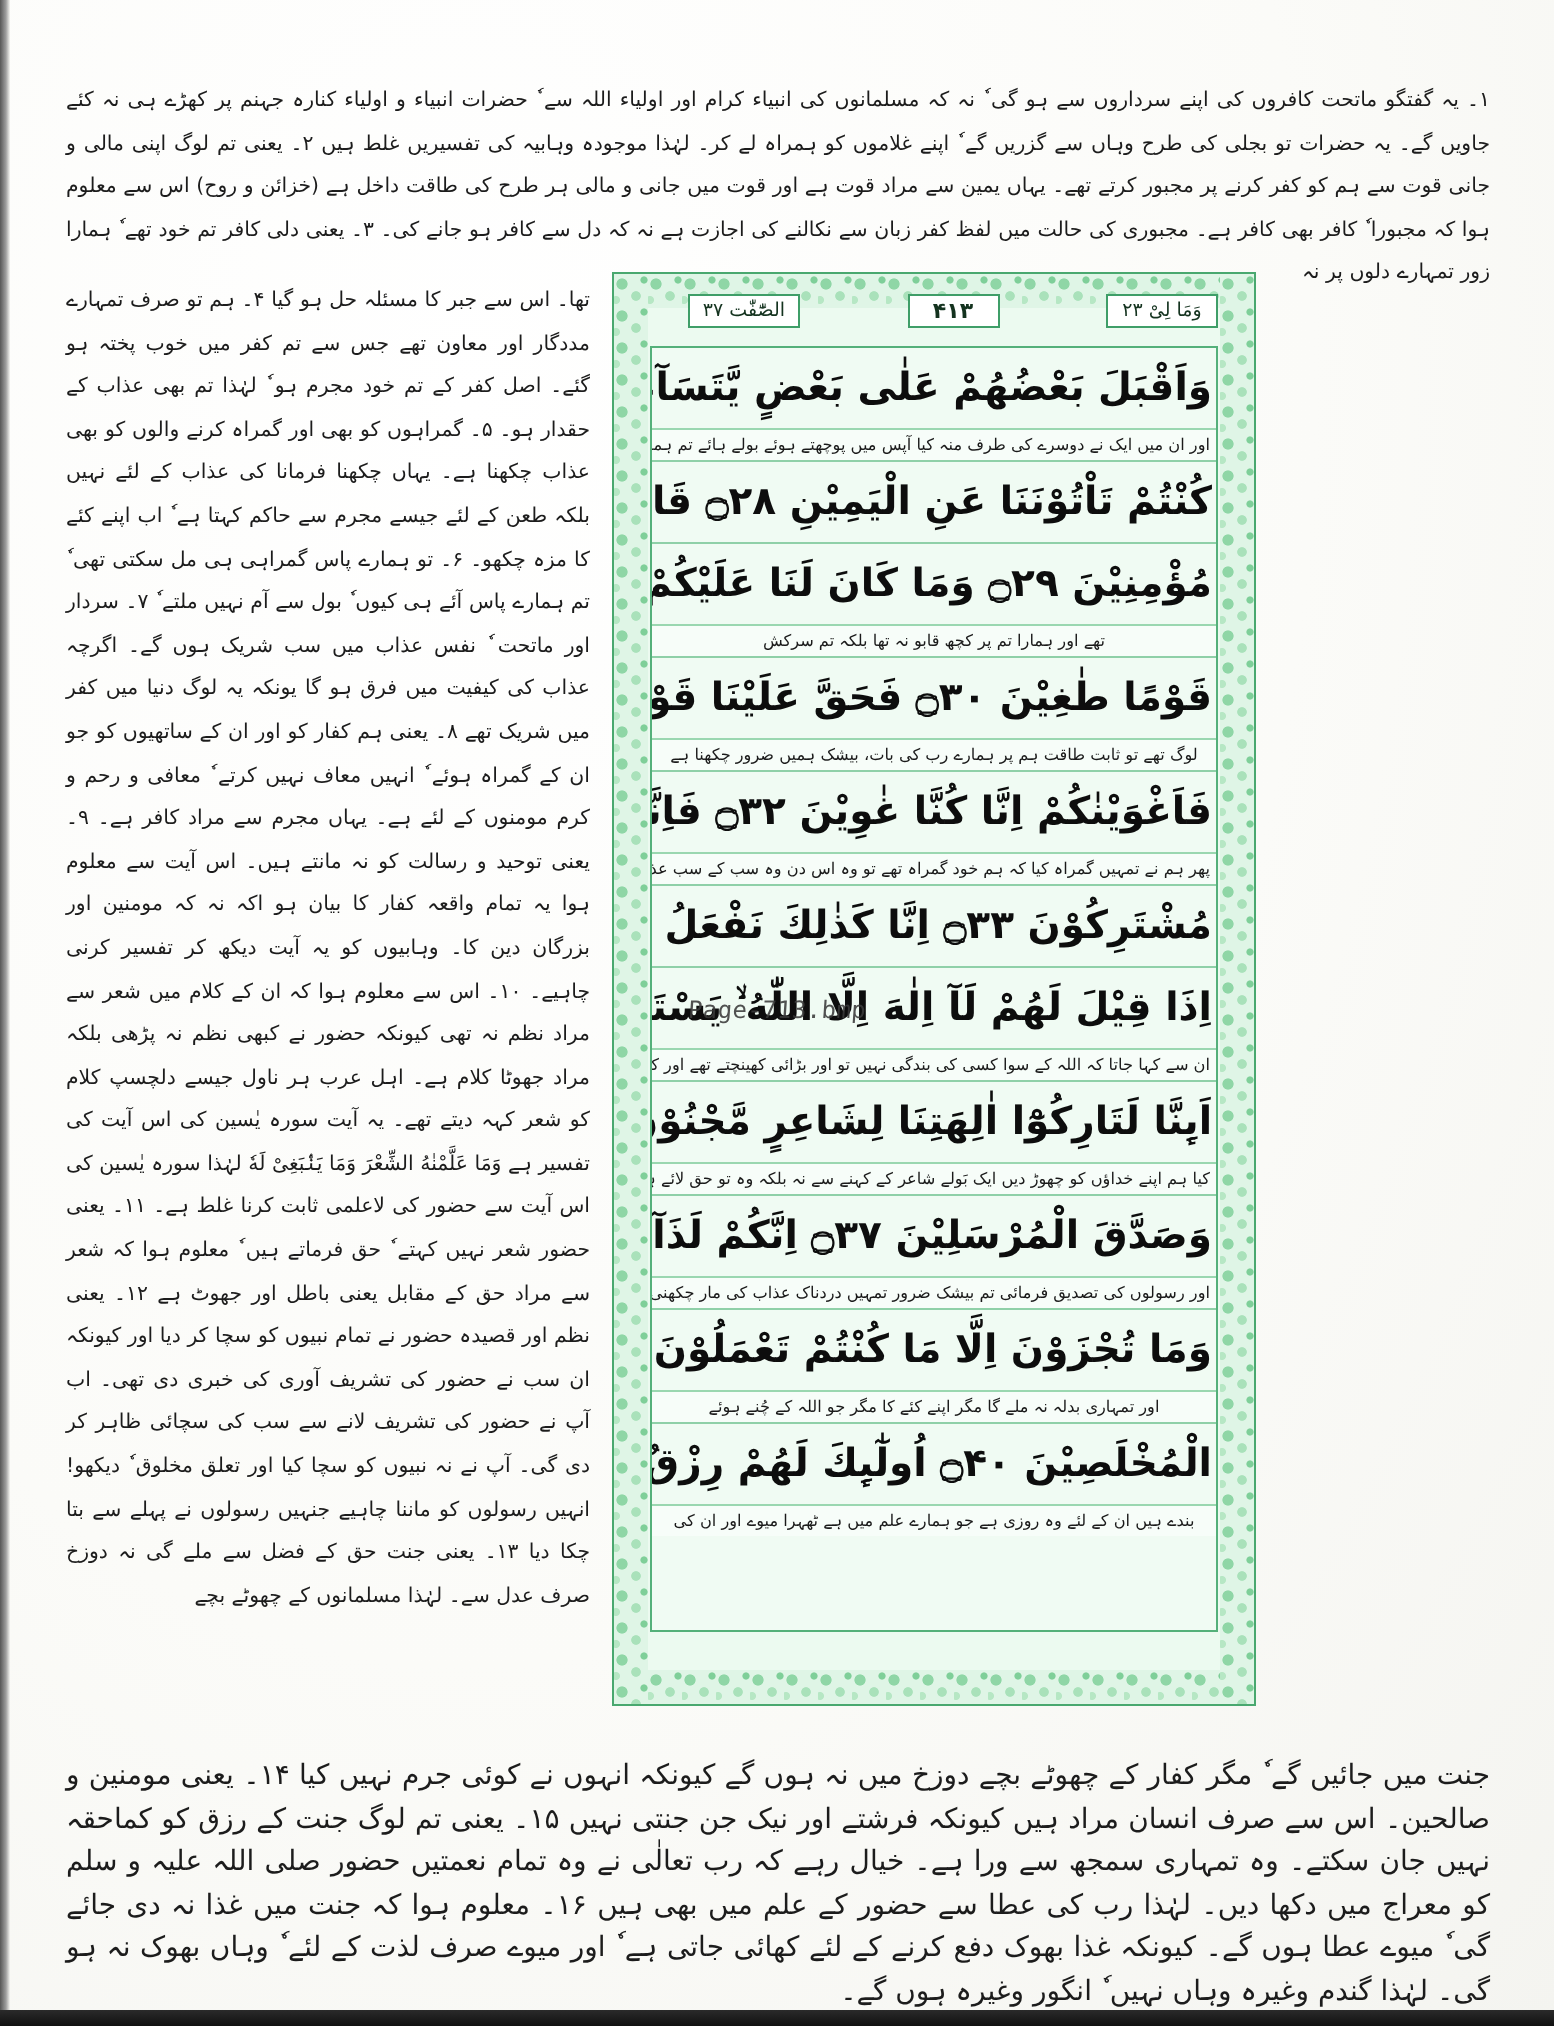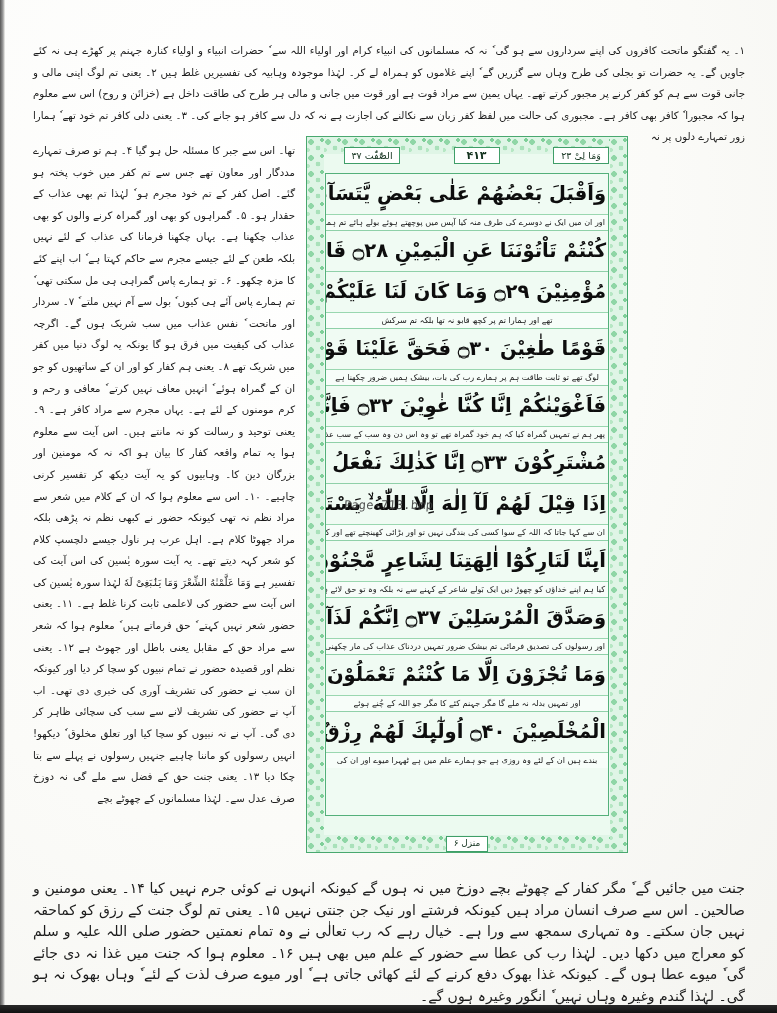--- a/index.html
+++ b/index.html
@@ -202,27 +202,24 @@
         <div class="ayah-row">
           <div class="arabic">اَىِٕنَّا لَتَارِكُوْٓا اٰلِهَتِنَا لِشَاعِرٍ مَّجْنُوْنٍ ۝۳۶ بَلْ جَآءَ بِالْحَقِّ</div>
           <div class="trans">کیا ہم اپنے خداؤں کو چھوڑ دیں ایک بَولے شاعر کے کہنے سے نہ بلکہ وہ تو حق لائے ہیں</div>
         </div>
         <div class="ayah-row">
           <div class="arabic">وَصَدَّقَ الْمُرْسَلِيْنَ ۝۳۷ اِنَّكُمْ لَذَآئِقُوا الْعَذَابِ الْاَلِيْمِ</div>
           <div class="trans">اور رسولوں کی تصدیق فرمائی تم بیشک ضرور تمہیں دردناک عذاب کی مار چکھنی ہے</div>
         </div>
         <div class="ayah-row">
           <div class="arabic">وَمَا تُجْزَوْنَ اِلَّا مَا كُنْتُمْ تَعْمَلُوْنَ ۝۳۹ اِلَّا عِبَادَ اللّٰهِ</div>
-          <div class="trans">اور تمہیں بدلہ نہ ملے گا مگر جہنم کئے کا مگر جو اللہ کے چُنے ہوئے</div>
+          <div class="trans">اور تمہاری بدلہ نہ ملے گا مگر اپنے کئے کا مگر جو اللہ کے چُنے ہوئے</div>
         </div>
         <div class="ayah-row">
           <div class="arabic">الْمُخْلَصِيْنَ ۝۴۰ اُولٰٓىِٕكَ لَهُمْ رِزْقٌ مَّعْلُوْمٌ ۝۴۱ فَوَاكِهُ ۚ وَهُمْ</div>
           <div class="trans">بندے ہیں ان کے لئے وہ روزی ہے جو ہمارے علم میں ہے ٹھہرا میوے اور ان کی</div>
         </div>
       </div>
 
-    <div id="panel-footer">
-      <div id="manzil-box">منزل ۶</div>
-    </div>
   </div>
 
   <div id="watermark">Page-713.bmp</div>
 </div>
 
 </body></html>

